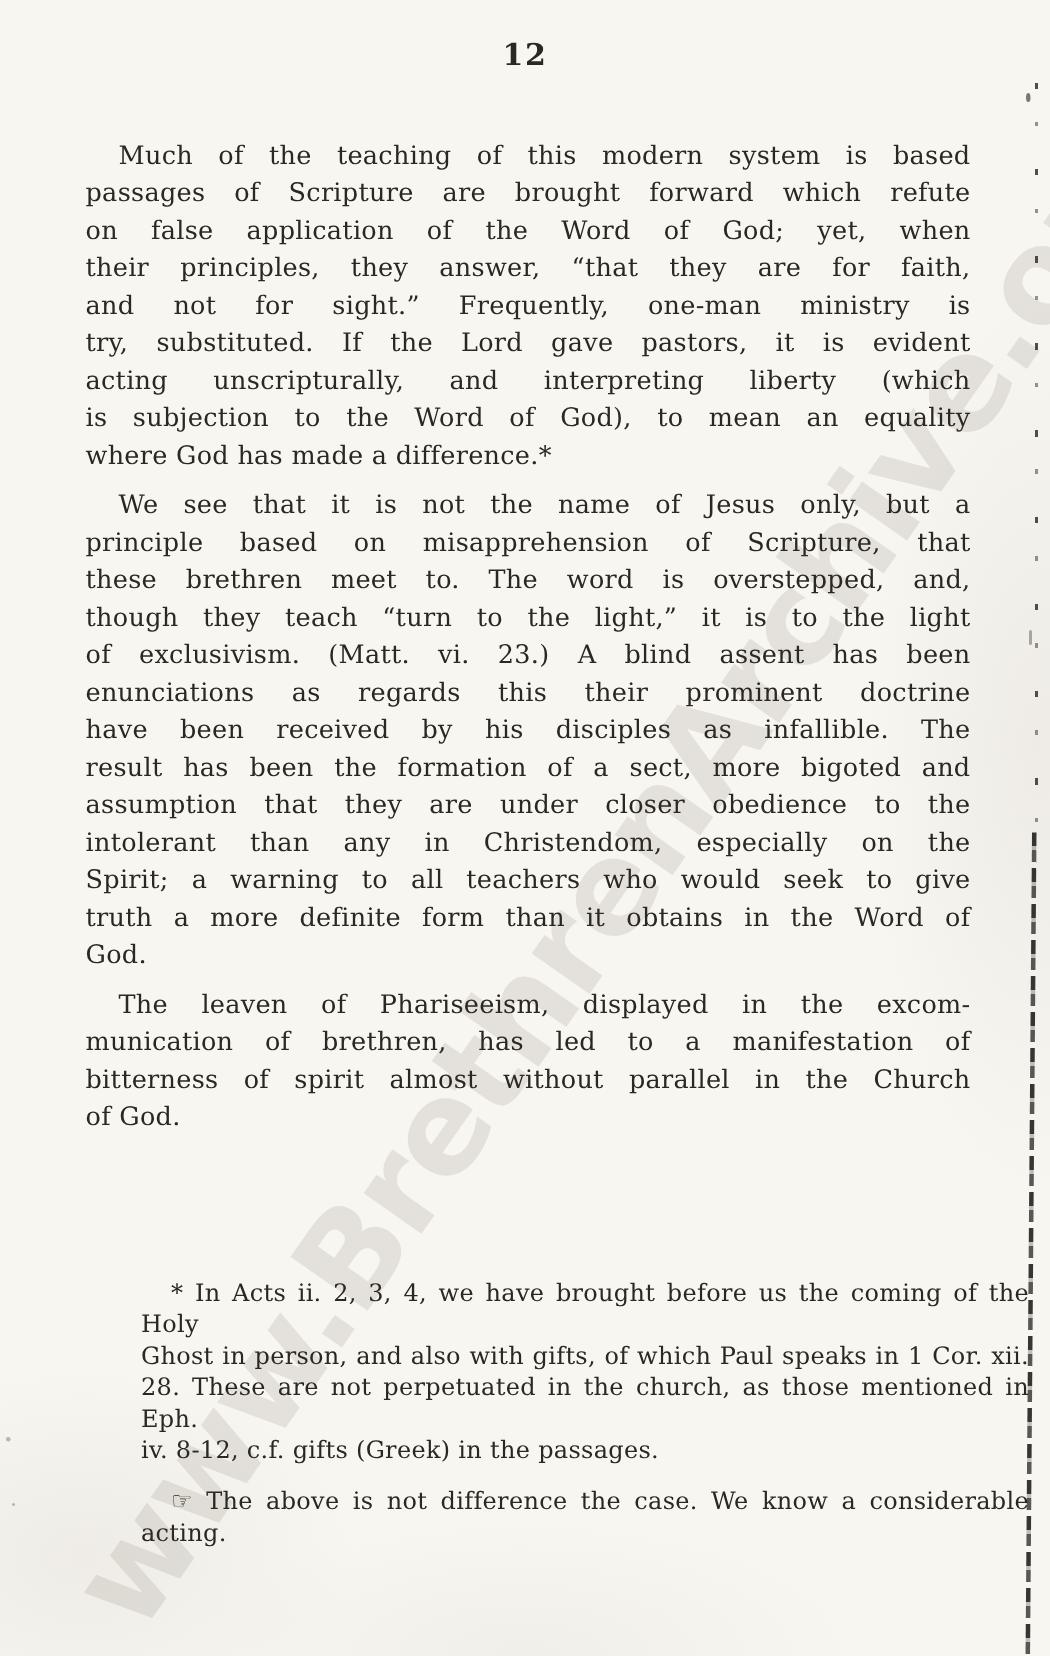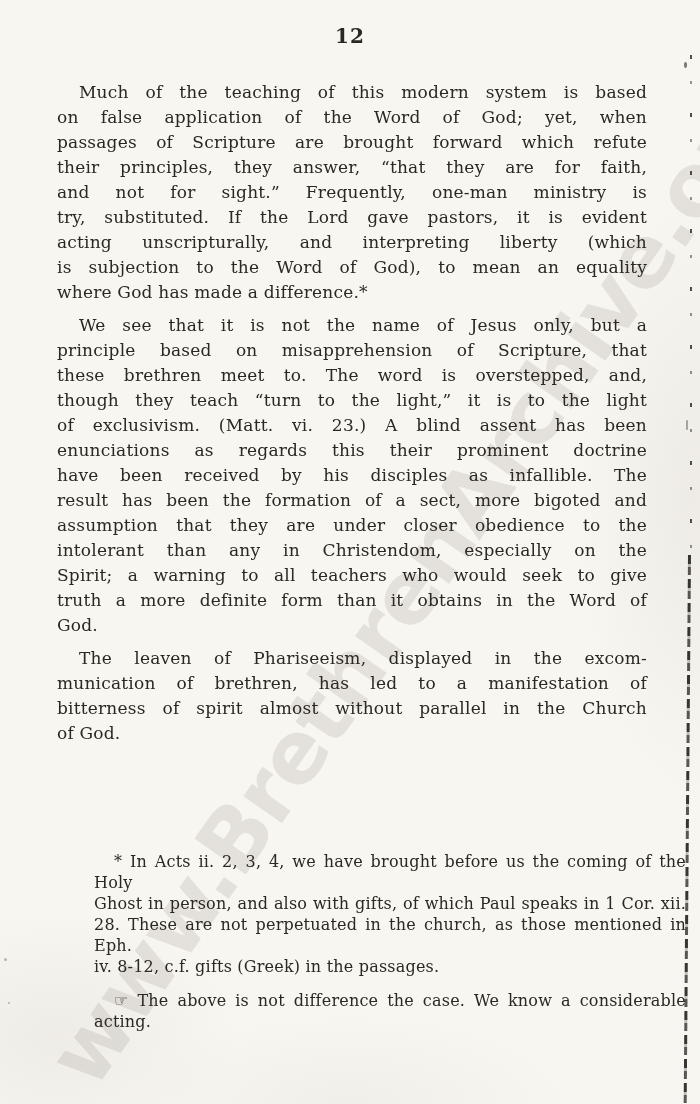--- a/index.html
+++ b/index.html
@@ -54,21 +54,21 @@
     position: absolute;
     left: 57px;
     top: 80px;
     width: 590px;
     font-size: 17px;
     line-height: 25px;
     letter-spacing: 0.2px;
     z-index: 2;
   }
   .para { margin-top: 8px; }
-  .para:first-child { margin-top: 0; }
+  .para:first-child { margin-top: 12px; }
   .line {
     text-align: justify;
     text-align-last: justify;
   }
   .line.end { text-align-last: left; }
   .para .line:first-child { text-indent: 22px; }
 
   .footnotes {
     position: absolute;
     left: 48px;
@@ -133,22 +133,22 @@
 
 <div class="page">
 
   <div class="watermark">www.BrethrenArchive.org</div>
 
   <div class="page-number">12</div>
 
   <div class="body-text">
       <div class="para">
         <div class="line">Much of the teaching of this modern system is based</div>
+        <div class="line">passages of Scripture are brought forward which refute</div>
         <div class="line">on false application of the Word of God; yet, when</div>
-        <div class="line">passages of Scripture are brought forward which refute</div>
         <div class="line">their principles, they answer, “that they are for faith,</div>
         <div class="line">and not for sight.”  Frequently, one-man ministry is</div>
         <div class="line">try, substituted.  If the Lord gave pastors, it is evident</div>
         <div class="line">acting unscripturally, and interpreting liberty (which</div>
         <div class="line">is subjection to the Word of God), to mean an equality</div>
         <div class="line end">where God has made a difference.*</div>
       </div>
       <div class="para">
         <div class="line">We see that it is not the name of Jesus only, but a</div>
         <div class="line">principle based on misapprehension of Scripture, that</div>

